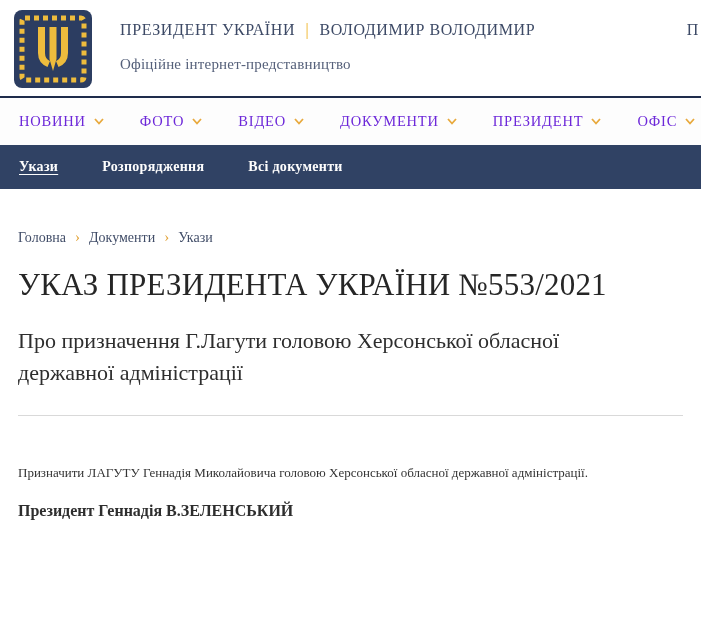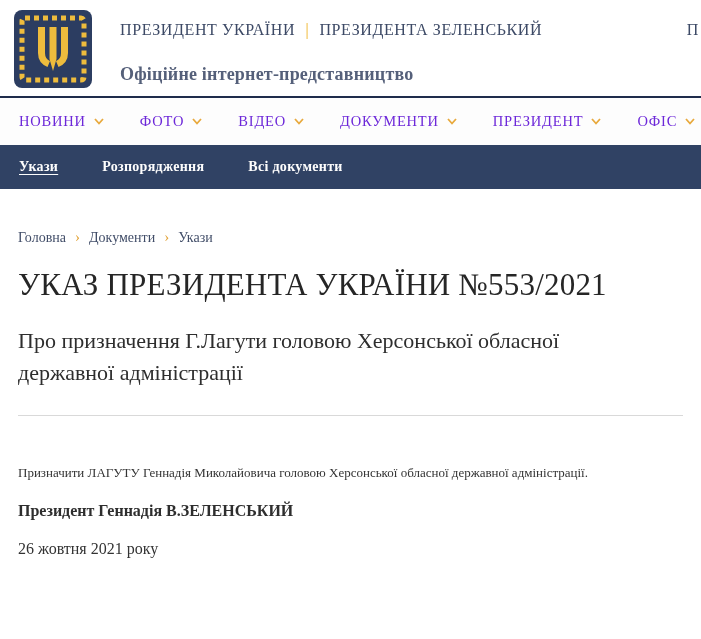--- a/index.html
+++ b/index.html
@@ -33,25 +33,24 @@
     align-items: center;
     gap: 10px;
   }
   .brand-sep {
     color: #f0b429;
     font-weight: bold;
     font-size: 17px;
     transform: scaleX(0.7);
   }
   .brand-line2 {
-    margin-top: 24px;
-    font-size: 18px;
+    margin-top: 16px;
+    font-size: 15px;
     color: #55607a;
     letter-spacing: 0.2px;
-    font-weight: bold;
   }
   .header-partial {
     position: absolute;
     top: 21px; right: 2px;
     font-size: 16px;
     color: #3d4a66;
     letter-spacing: 0.6px;
   }
 
   
@@ -159,21 +158,21 @@
         <path d="M0 0 h7 v26 q0 6 5 8 l-2.5 6 Q0 36 0 26 Z"></path>
         <path d="M30 0 h-7 v26 q0 6 -5 8 l2.5 6 Q30 36 30 26 Z"></path>
         <path d="M11.5 0 h7 v32 l-3.5 12 l-3.5 -12 Z"></path>
       </g>
     </svg>
   </div>
   <div class="brand">
     <div class="brand-line1">
       <span>ПРЕЗИДЕНТ УКРАЇНИ</span>
       <span class="brand-sep">|</span>
-      <span>ПРЕЗИДЕНТА ЗЕЛЕНСЬКИЙ</span>
+      <span>ВОЛОДИМИР ВОЛОДИМИР</span>
     </div>
     <div class="brand-line2">Офіційне інтернет-представництво</div>
   </div>
   <div class="header-partial">П</div>
 </div>
 
 <div class="nav">
   <span class="nav-item">
     <span>НОВИНИ</span>
     <svg class="chev" viewBox="0 0 10 7">
@@ -232,15 +231,14 @@
   <h1 class="doc-title">УКАЗ ПРЕЗИДЕНТА УКРАЇНИ №553/2021</h1>
 
   <h2 class="doc-lead">Про призначення Г.Лагути головою Херсонської обласної державної адміністрації</h2>
 
   <hr class="divider">
 
   <p class="doc-body">Призначити ЛАГУТУ Геннадія Миколайовича головою Херсонської обласної державної адміністрації.</p>
 
   <p class="doc-signature">Президент Геннадія В.ЗЕЛЕНСЬКИЙ</p>
 
-  <p class="doc-date">26 жовтня 2021 року</p>
 
 </div>
 
 </body></html>

